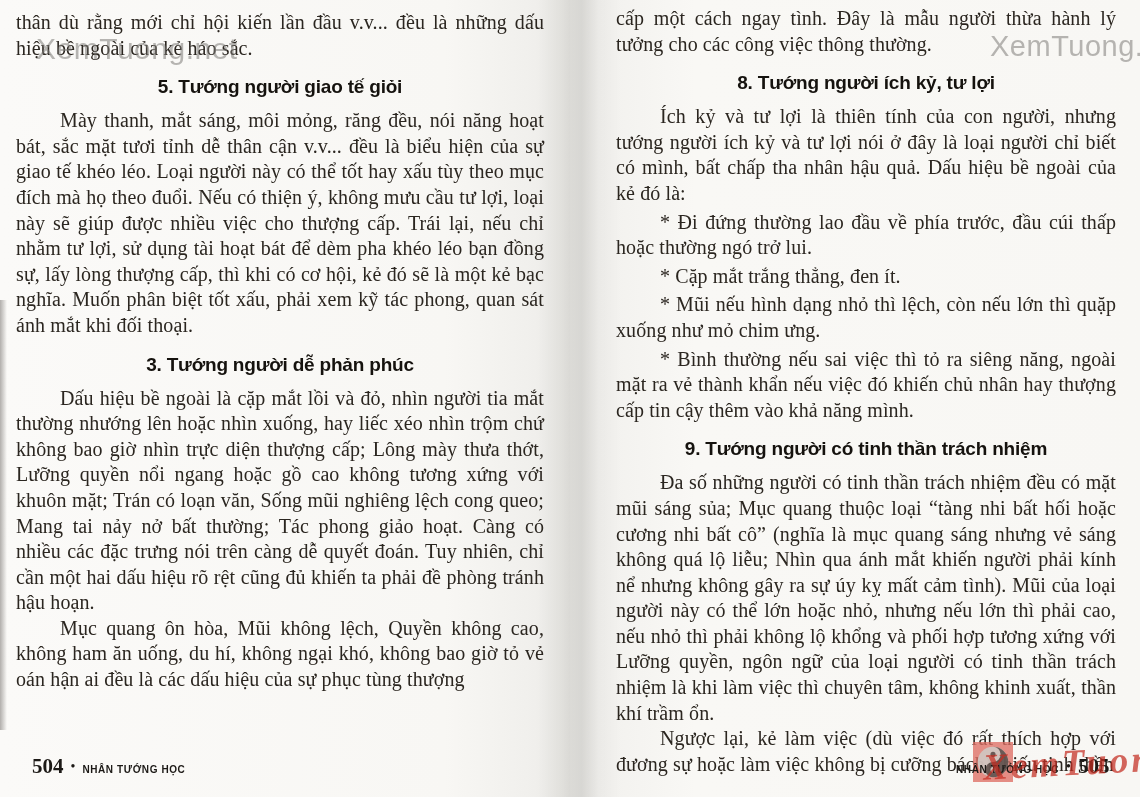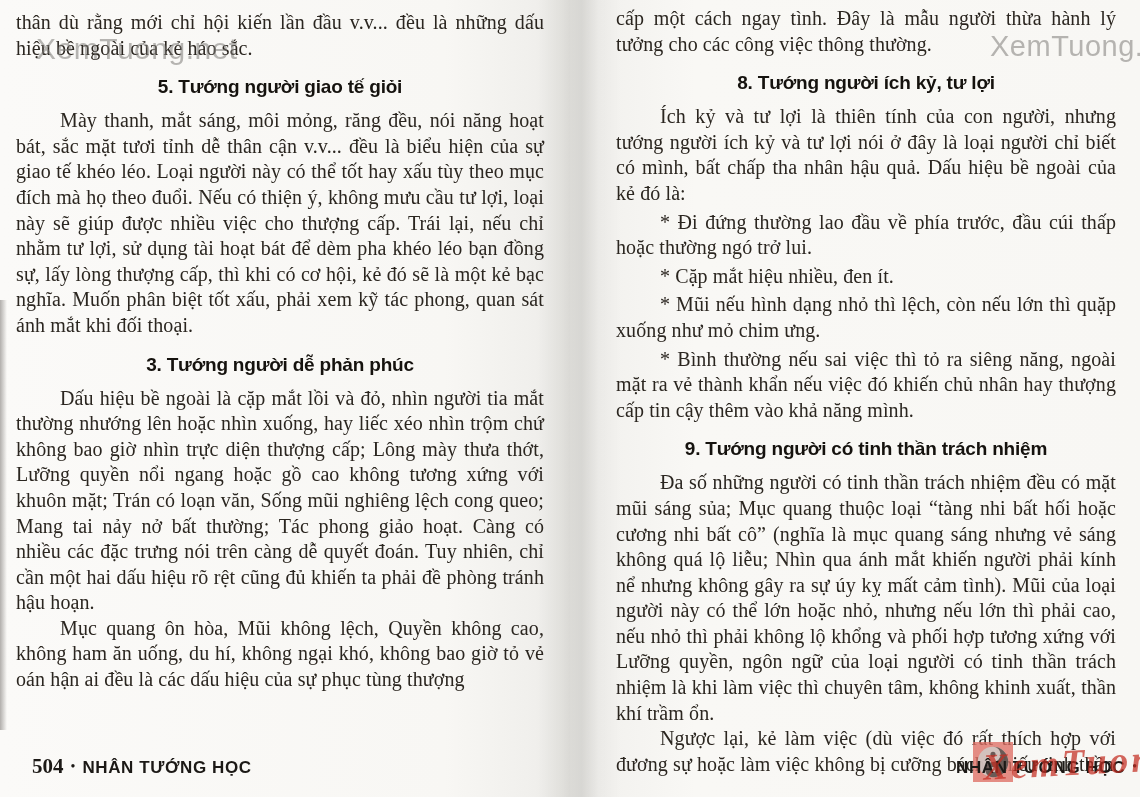--- a/index.html
+++ b/index.html
@@ -39,21 +39,21 @@
     position:absolute;left:983px;top:740px;width:220px;
     font-style:italic;font-weight:700;font-size:37px;letter-spacing:3px;
     color:rgba(196,44,33,0.72);transform:rotate(-3deg);pointer-events:none;
     font-family:"Liberation Serif",serif;white-space:nowrap;
   }
   
   .footer{position:absolute;top:754px;white-space:nowrap;color:#1c1916;}
   #footer-left{left:32px;}
   #footer-right{left:956px;}
   .pgnum{font-weight:700;font-size:21px;font-family:"Liberation Serif",serif;}
-  .ftitle{font-family:"Liberation Sans",sans-serif;font-weight:700;font-size:17px;letter-spacing:0.6px;}
+  .ftitle{font-family:"Liberation Sans",sans-serif;font-weight:700;font-size:10px;letter-spacing:0.6px;}
   .fbullet{font-size:14px;vertical-align:2px;padding:0 3px;}
   #logo-stamp{position:absolute;left:973px;top:742px;width:40px;height:40px;background:rgba(222,110,100,0.78);}
   #logo-stamp svg{display:block;margin:3px;opacity:0.85;}
 </style>
 </head>
 <body>
 
 <div id="ghost-layer">
     <div class="ghost ghost-bold" style="left: 285px; top: 50px;">1. Tướng người ngay thẳng</div>
     <div class="ghost" style="left: 80px; top: 70px;">thích chơi xấc người, thích nói xấu sau lưng người hoặc</div>
@@ -86,21 +86,21 @@
     <p class="para indent">Mục quang ôn hòa, Mũi không lệch, Quyền không cao, không ham ăn uống, du hí, không ngại khó, không bao giờ tỏ vẻ oán hận ai đều là các dấu hiệu của sự phục tùng thượng</p>
   </div>
 </div>
 
 <div class="page" id="page-right">
   <div class="text-block" id="right-text">
     <p class="para">cấp một cách ngay tình. Đây là mẫu người thừa hành lý tưởng cho các công việc thông thường.</p>
     <h2 class="sec">8. Tướng người ích kỷ, tư lợi</h2>
     <p class="para indent">Ích kỷ và tư lợi là thiên tính của con người, nhưng tướng người ích kỷ và tư lợi nói ở đây là loại người chỉ biết có mình, bất chấp tha nhân hậu quả. Dấu hiệu bề ngoài của kẻ đó là:</p>
     <p class="para indent bullet">* Đi đứng thường lao đầu về phía trước, đầu cúi thấp hoặc thường ngó trở lui.</p>
-    <p class="para indent bullet">* Cặp mắt hiệu nhiều, đen ít.</p>
+    <p class="para indent bullet">* Cặp mắt trắng thẳng, đen ít.</p>
     <p class="para indent bullet">* Mũi nếu hình dạng nhỏ thì lệch, còn nếu lớn thì quặp xuống như mỏ chim ưng.</p>
     <p class="para indent bullet">* Bình thường nếu sai việc thì tỏ ra siêng năng, ngoài mặt ra vẻ thành khẩn nếu việc đó khiến chủ nhân hay thượng cấp tin cậy thêm vào khả năng mình.</p>
     <h2 class="sec">9. Tướng người có tinh thần trách nhiệm</h2>
     <p class="para indent">Đa số những người có tinh thần trách nhiệm đều có mặt mũi sáng sủa; Mục quang thuộc loại “tàng nhi bất hối hoặc cương nhi bất cô” (nghĩa là mục quang sáng nhưng vẻ sáng không quá lộ liễu; Nhìn qua ánh mắt khiến người phải kính nể nhưng không gây ra sự úy kỵ mất cảm tình). Mũi của loại người này có thể lớn hoặc nhỏ, nhưng nếu lớn thì phải cao, nếu nhỏ thì phải không lộ khổng và phối hợp tương xứng với Lưỡng quyền, ngôn ngữ của loại người có tinh thần trách nhiệm là khi làm việc thì chuyên tâm, không khinh xuất, thần khí trầm ổn.</p>
     <p class="para indent">Ngược lại, kẻ làm việc (dù việc đó rất thích hợp với đương sự hoặc làm việc không bị cưỡng bách) thiếu tinh thần</p>
   </div>
 </div>
 
 <div id="gutter"></div>
 <div id="left-edge"></div>

